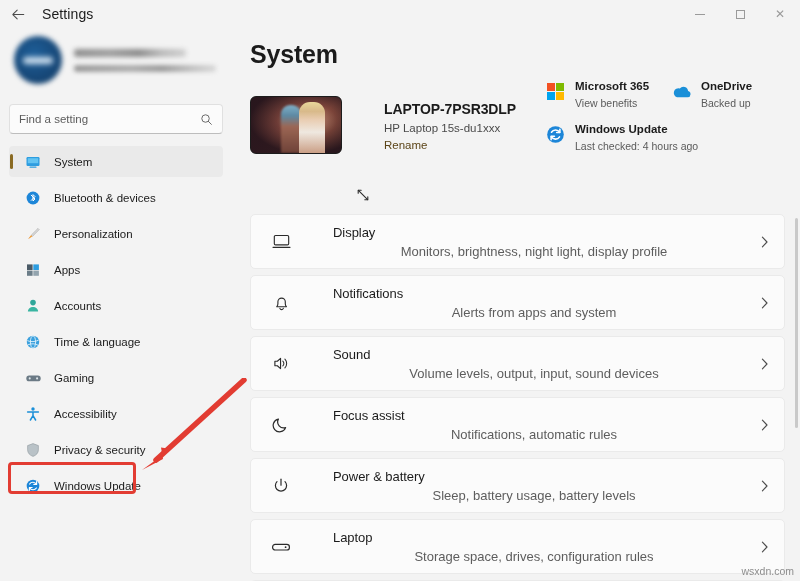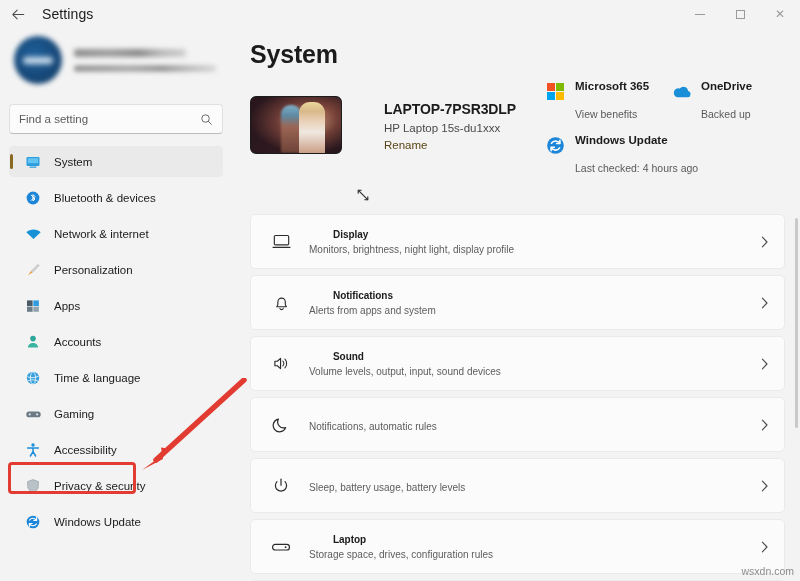--- a/index.html
+++ b/index.html
@@ -168,21 +168,21 @@
     position: absolute; left: 312px; top: 52px;
     width: 250px;
   }
   .tile-row { display: flex; }
   .tile {
     display: flex; align-items: flex-start;
     margin-bottom: 14px;
   }
   .tile-icon { width: 22px; height: 22px; margin-right: 9px; flex: none; display: flex; align-items: center; justify-content: center; }
   .tile-title { font-size: 11.5px; color: #1b1b1b; font-weight: 600; }
-  .tile-sub { font-size: 10.5px; color: #5a5a5a; margin-top: 16px; }
+  .tile-sub { font-size: 10.5px; color: #5a5a5a; margin-top: 5px; }
   .ms-logo { width: 17px; height: 17px; display: grid; grid-template-columns: 8px 8px; grid-template-rows: 8px 8px; gap: 1px; }
   .ms-logo i { display: block; }
 
   .cards {
     position: absolute; left: 18px; top: 186px;
     width: 535px;
   }
   .card {
     height: 55px;
     background: #fbfbfb;
@@ -191,22 +191,22 @@
     margin-bottom: 6px;
     display: flex; align-items: center;
     padding: 0 14px 0 16px;
   }
   .card-icon {
     width: 28px; height: 24px; flex: none;
     display: flex; align-items: center; justify-content: center;
     color: #2b2b2b; margin-right: 14px;
   }
   .card-text { flex: 1; }
-  .card-title { font-size: 10px; color: #1b1b1b; font-weight: 700; letter-spacing: -.05px; padding-left: 24px; }
-  .card-sub { font-size: 10px; color: #5d5d5d; margin-top: 4px; }
+  .card-title { font-size: 13px; color: #1b1b1b; font-weight: 400; letter-spacing: -.05px; padding-left: 24px; }
+  .card-sub { font-size: 13px; color: #5d5d5d; margin-top: 4px; text-align: center; }
   .chev { color: #4a4a4a; display: flex; }
 
   
   .anno-rect {
     position: absolute;
     left: 8px; top: 462px; width: 128px; height: 32px;
     border: 3px solid #e23c32;
     border-radius: 4px;
     pointer-events: none;
   }
@@ -287,28 +287,20 @@
       <div class="navitem">
         <span class="nav-icon">
           <svg width="16" height="16" viewBox="0 0 16 16">
             <circle cx="8" cy="8" r="6.4" fill="#1d86d8"></circle>
             <path d="M6.2 5.2 10 9l-2 2V4.6l2 2L6.2 10.4" fill="none" stroke="#fff" stroke-width="1" stroke-linejoin="round" stroke-linecap="round"></path>
           </svg>
         </span>
         <span class="nav-label">Bluetooth &amp; devices</span>
       </div>
 
-      <div class="navitem">
-        <span class="nav-icon">
-          <svg width="17" height="16" viewBox="0 0 18 16">
-            <path d="M1.4 6.2C3.5 4.3 6.1 3.3 9 3.3s5.5 1 7.6 2.9L9 13.2z" fill="#1792d6"></path>
-          </svg>
-        </span>
-        <span class="nav-label">Network &amp; internet</span>
-      </div>
 
       <div class="navitem">
         <span class="nav-icon">
           <svg width="16" height="16" viewBox="0 0 16 16">
             <path d="M13 2.4 6.2 9.2l1.2 1.2 6.8-6.8z" fill="#d9d9d9" stroke="#9a9a9a" stroke-width=".5"></path>
             <path d="M5.9 9.5 3.1 13l3.5-2.8z" fill="#e8822a"></path>
             <path d="M6.2 9.2 3.4 12.9l3.9-2.4z" fill="#f0a23d"></path>
           </svg>
         </span>
         <span class="nav-label">Personalization</span>
@@ -513,37 +505,39 @@
         </span>
       </div>
 
       <div class="card">
         <span class="card-icon">
           <svg width="18" height="18" viewBox="0 0 18 18">
             <path d="M13.6 11.6A6 6 0 0 1 6.4 3.1a6.4 6.4 0 1 0 7.2 8.5z" fill="none" stroke="currentColor" stroke-width="1.2" stroke-linejoin="round"></path>
           </svg>
         </span>
         <span class="card-text">
+          <span class="card-title" style="display:block">Focus assist</span>
           <span class="card-sub" style="display:block">Notifications, automatic rules</span>
         </span>
         <span class="chev">
           <svg width="11" height="14" viewBox="0 0 11 14">
               <path d="M3.4 2.2 8 7l-4.6 4.8" fill="none" stroke="currentColor" stroke-width="1.1" stroke-linecap="round" stroke-linejoin="round"></path>
             </svg>
         </span>
       </div>
 
       <div class="card">
         <span class="card-icon">
           <svg width="18" height="18" viewBox="0 0 18 18">
             <path d="M5 4.6a5.6 5.6 0 1 0 8 0" fill="none" stroke="currentColor" stroke-width="1.2" stroke-linecap="round"></path>
             <path d="M9 2.2v6" fill="none" stroke="currentColor" stroke-width="1.2" stroke-linecap="round"></path>
           </svg>
         </span>
         <span class="card-text">
+          <span class="card-title" style="display:block">Power &amp; battery</span>
           <span class="card-sub" style="display:block">Sleep, battery usage, battery levels</span>
         </span>
         <span class="chev">
           <svg width="11" height="14" viewBox="0 0 11 14">
               <path d="M3.4 2.2 8 7l-4.6 4.8" fill="none" stroke="currentColor" stroke-width="1.1" stroke-linecap="round" stroke-linejoin="round"></path>
             </svg>
         </span>
       </div>
 
       <div class="card">

